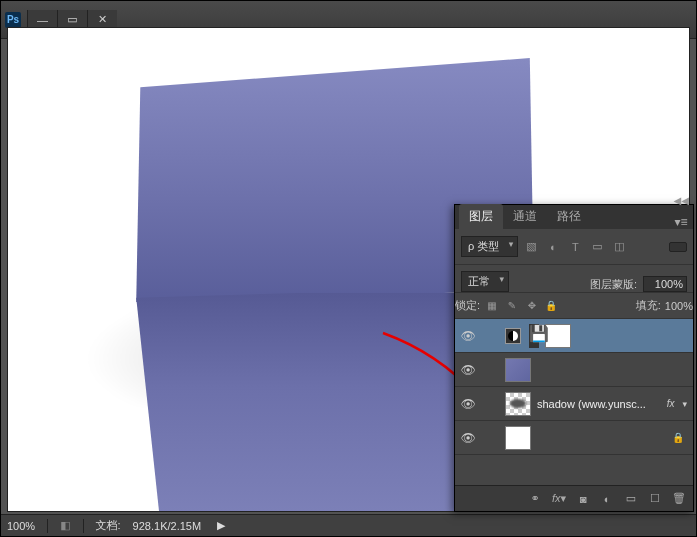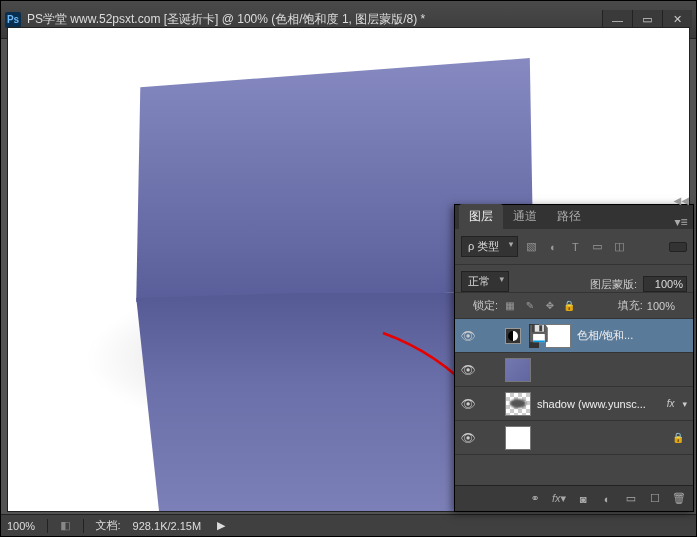--- a/index.html
+++ b/index.html
@@ -39,21 +39,21 @@
 .filter-row .kind { background: #333; border: 1px solid #222; color: #ddd; font-size: 11px; padding: 2px 18px 2px 6px; cursor: pointer; position:relative;}
 .filter-row .kind::after { content:"▾"; position:absolute; right:4px; font-size:9px; color:#aaa;}
 .filter-row .ficon { width: 18px; height: 18px; display: flex; align-items: center; justify-content: center; font-size: 11px; color: #999; cursor: pointer; }
 .filter-row .switch { margin-left: auto; width: 18px; height: 10px; background: #333; border: 1px solid #222; border-radius: 2px; cursor: pointer; }
 
 .blend-row { height: 28px; display: flex; align-items: flex-end; padding: 0 6px; gap: 6px; border-bottom: 1px solid #333; font-size: 11px; color: #ccc; }
 .blend-row .blend-mode { background: #333; border: 1px solid #222; color: #ddd; padding: 2px 18px 2px 6px; cursor: pointer; position:relative;}
 .blend-row .blend-mode::after { content:"▾"; position:absolute; right:4px; font-size:9px; color:#aaa;}
 .blend-row .opacity-box, .blend-row .fill-box { background: #333; border: 1px solid #222; color: #ddd; width: 44px; text-align: right; padding: 1px 3px; font-size:11px;}
 
-.lock-row { height: 26px; display: flex; align-items: center; padding: 0 18px; gap: 4px; border-bottom: 1px solid #333; font-size: 11px; color: #ccc; }
+.lock-row { height: 26px; display: flex; align-items: center; padding: 0 0; gap: 4px; border-bottom: 1px solid #333; font-size: 11px; color: #ccc; }
 .lock-row .licon { width: 16px; height: 16px; display:flex;align-items:center;justify-content:center; font-size: 10px; color: #999; cursor:pointer;}
 .lock-row .spacer { flex: 1; }
 
 .layer-list { }
 .layer-row { height: 34px; display: flex; align-items: center; border-bottom: 1px solid #333; padding: 0 4px; gap: 6px; cursor: pointer; }
 .layer-row.selected { background: #5a7a9a; }
 .layer-row .vis { width: 18px; text-align: center; font-size: 12px; color: #ccc; cursor:pointer; }
 .layer-row .link { width: 16px; text-align:center; font-size:10px; color:#aaa;}
 .layer-row .thumb { width: 26px; height: 24px; background: #ccc; border: 1px solid #777; flex-shrink:0; position:relative;}
 .layer-row .thumb.white { background:#fff; }
@@ -73,21 +73,20 @@
 .panel-footer .ficon { font-size: 11px; color: #aaa; cursor: pointer; width:16px; text-align:center;}
 
 .layer-list-empty { height: 30px; }
 </style>
 </head>
 <body>
 
 <div class="window">
   <div class="titlebar">
     <div class="ps-icon">Ps</div>
-    <div class="title">PS学堂  www.52psxt.com [圣诞折卡] @ 100% (色相/饱和度 1, 图层蒙版/8) *</div>
     <div class="wbtns">
       <div class="wbtn">—</div>
       <div class="wbtn">▭</div>
       <div class="wbtn">✕</div>
     </div>
   </div>
 
   <div class="canvas-area">
     <div class="shadow-el"></div>
     <div class="card">
@@ -149,21 +148,20 @@
     </div>
 
     <div class="layer-list">
 
       <div class="layer-row selected">
         <div class="vis">👁</div>
         <div class="link"></div>
         <div class="adj-icon"></div>
         <div class="thumb" style="background:#333;width:10px;border:none;">💾</div>
         <div class="mask-thumb"></div>
-        <div class="lname">色相/饱和...</div>
       </div>
 
       <div class="layer-row">
         <div class="vis">👁</div>
         <div class="link"></div>
         <div class="thumb card-thumb"></div>
       </div>
 
       <div class="layer-row">
         <div class="vis">👁</div>

